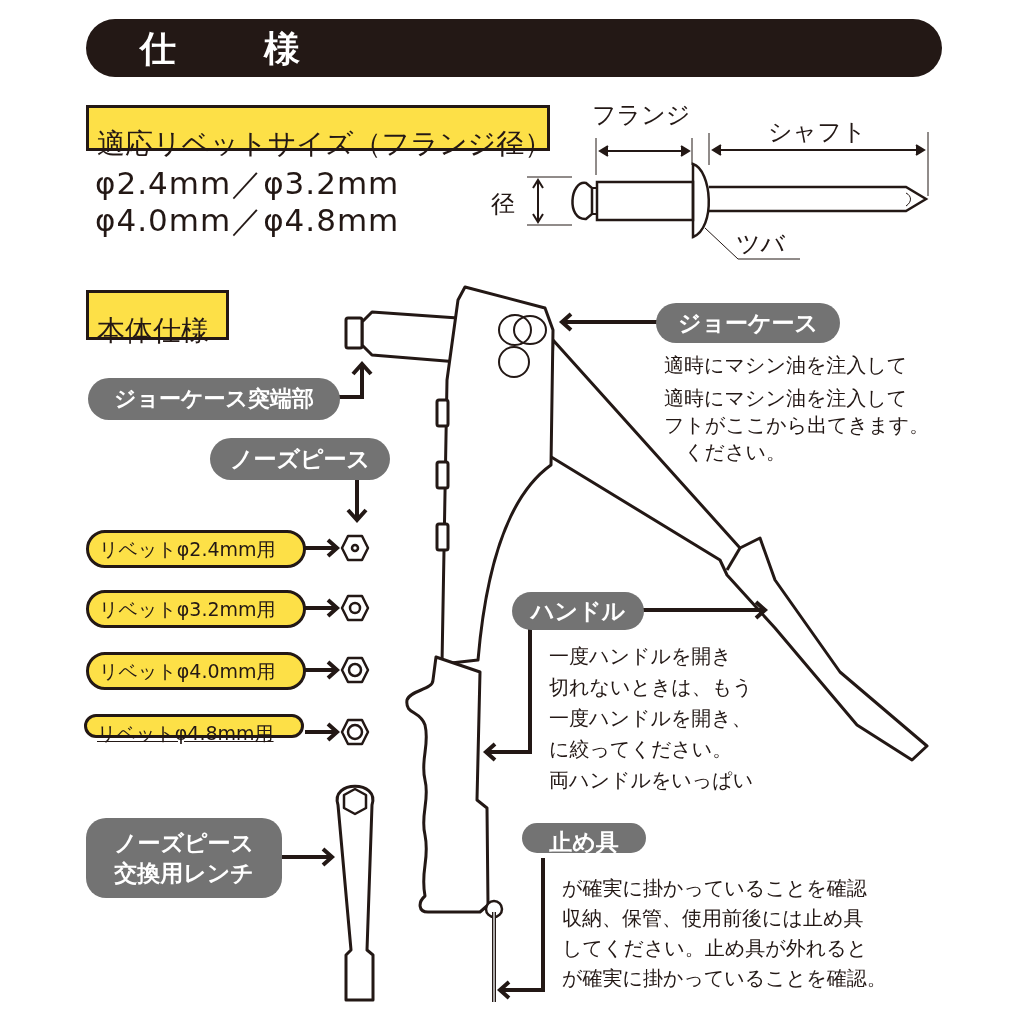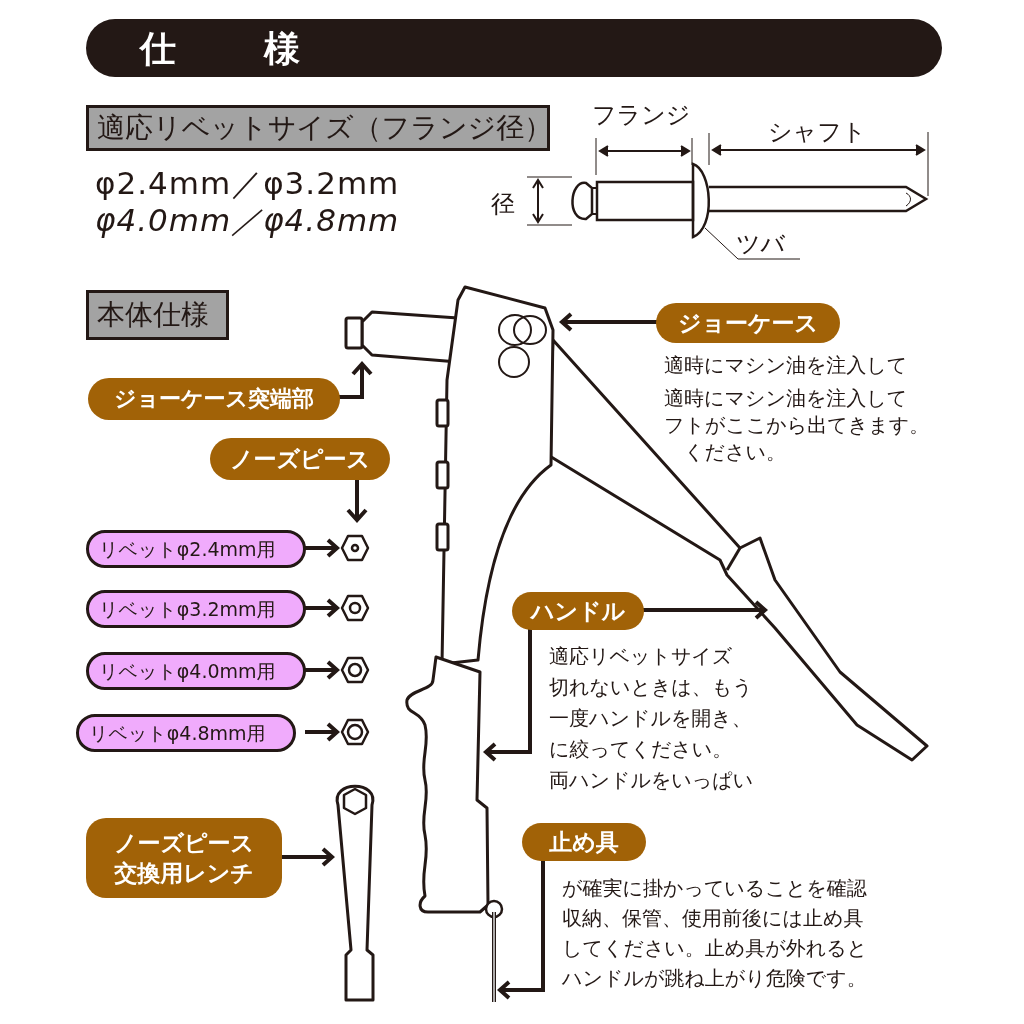--- a/index.html
+++ b/index.html
@@ -1,38 +1,38 @@
 <!DOCTYPE html>
 <html><head>
 <meta charset="utf-8">
 <style>
   html,body{margin:0;padding:0;background:#fff;}
   body{width:1024px;height:1024px;position:relative;overflow:hidden;font-family:"DejaVu Sans",sans-serif;color:#231815;}
   .abs{position:absolute;}
   .title-bar{left:86px;top:19px;width:856px;height:58px;background:#231815;border-radius:29px;color:#fff;}
   .title-bar span{position:absolute;top:6px;font-size:36px;font-weight:bold;}
-  .gray-box{background:#a3a3a3;border:3px solid #231815;font-size:28px;line-height:40px;padding:0 8px;box-sizing:border-box;white-space:nowrap;}
+  .gray-box{background:#fde047;border:3px solid #231815;font-size:28px;line-height:40px;padding:16px 8px;box-sizing:border-box;white-space:nowrap;}
   .sizes{font-size:31px;line-height:37px;letter-spacing:1px;white-space:nowrap;}
-  .pill-dark{background:#a16207;color:#fff;border-radius:22px;font-weight:bold;white-space:nowrap;text-align:center;box-sizing:border-box;}
-  .pill-light{background:#f0abfc;border:3px solid #231815;border-radius:20px;font-size:19px;line-height:32px;white-space:nowrap;box-sizing:border-box;padding-left:10px;}
+  .pill-dark{background:#737373;color:#fff;border-radius:22px;font-weight:bold;white-space:nowrap;text-align:center;box-sizing:border-box;}
+  .pill-light{background:#fde047;border:3px solid #231815;border-radius:20px;font-size:19px;line-height:32px;white-space:nowrap;box-sizing:border-box;padding-left:10px;}
   .desc{font-size:20px;line-height:27px;white-space:nowrap;}
   .small-label{font-size:21px;white-space:nowrap;}
   svg{position:absolute;left:0;top:0;}
 </style>
 </head>
 <body>
 
 <div class="abs title-bar">
   <span style="left:54px">仕</span>
   <span style="left:178px">様</span>
 </div>
 
 <div class="abs gray-box" style="left:86px;top:105px;width:464px;height:46px;">適応リベットサイズ（フランジ径）</div>
 <div class="abs sizes" style="left:95px;top:165px;text-align:right;">φ2.4mm／φ3.2mm</div>
-<div class="abs sizes" style="left:95px;top:202px;font-style:italic;">φ4.0mm／φ4.8mm</div>
+<div class="abs sizes" style="left:95px;top:202px;">φ4.0mm／φ4.8mm</div>
 
 <svg width="1024" height="1024" style="pointer-events:none">
   <g stroke="#231815" fill="none" stroke-width="2">
 
     <line x1="596" y1="138" x2="596" y2="175" stroke-width="1"></line>
     <line x1="692" y1="138" x2="692" y2="165" stroke-width="1"></line>
     <line x1="709" y1="133" x2="709" y2="165" stroke-width="1"></line>
     <line x1="928" y1="132" x2="928" y2="196" stroke-width="1"></line>
     <line x1="601" y1="151" x2="688" y2="151"></line>
     <polyline points="608,146 600,151 608,156" fill="#231815"></polyline>
@@ -135,43 +135,43 @@
       <polyline points="509,982 500,990 509,998"></polyline>
   </g>
 </svg>
 
 <div class="abs pill-dark" style="left:88px;top:378px;width:252px;height:42px;font-size:22px;line-height:42px;">ジョーケース突端部</div>
 <div class="abs pill-dark" style="left:210px;top:438px;width:180px;height:42px;font-size:23px;line-height:42px;">ノーズピース</div>
 
 <div class="abs pill-light" style="left:86px;top:530px;width:220px;height:38px;">リベットφ2.4mm用</div>
 <div class="abs pill-light" style="left:86px;top:590px;width:220px;height:38px;">リベットφ3.2mm用</div>
 <div class="abs pill-light" style="left:86px;top:652px;width:220px;height:38px;">リベットφ4.0mm用</div>
-<div class="abs pill-light" style="left:76px;top:714px;width:220px;height:38px;">リベットφ4.8mm用</div>
+<div class="abs pill-light" style="left:84px;top:714px;width:220px;height:24px;text-decoration:underline;">リベットφ4.8mm用</div>
 
 <div class="abs pill-dark" style="left:86px;top:818px;width:196px;height:80px;border-radius:20px;font-size:23px;line-height:30px;padding-top:10px;">
   <div>ノーズピース</div>
   <div>交換用レンチ</div>
 </div>
 
 <div class="abs pill-dark" style="left:656px;top:303px;width:184px;height:40px;font-size:23px;line-height:40px;">ジョーケース</div>
 <div class="abs desc" style="left:664px;top:352px;">
   <div>適時にマシン油を注入して</div>
   <div style="margin-top:6px">適時にマシン油を注入して</div>
   <div>フトがここから出てきます。</div>
   <div>　ください。</div>
 </div>
 
 <div class="abs pill-dark" style="left:512px;top:592px;width:132px;height:38px;font-size:23px;line-height:38px;">ハンドル</div>
 <div class="abs desc" style="left:549px;top:641px;line-height:31px;">
-  <div>適応リベットサイズ</div>
+  <div>一度ハンドルを開き</div>
   <div>切れないときは、もう</div>
   <div>一度ハンドルを開き、</div>
   <div>に絞ってください。</div>
   <div>両ハンドルをいっぱい</div>
 </div>
 
-<div class="abs pill-dark" style="left:522px;top:823px;width:124px;height:38px;font-size:23px;line-height:38px;">止め具</div>
+<div class="abs pill-dark" style="left:522px;top:823px;width:124px;height:30px;font-size:23px;line-height:38px;">止め具</div>
 <div class="abs desc" style="left:562px;top:873px;line-height:30px;">
   <div>が確実に掛かっていることを確認</div>
   <div>収納、保管、使用前後には止め具</div>
   <div>してください。止め具が外れると</div>
-  <div>ハンドルが跳ね上がり危険です。</div>
+  <div>が確実に掛かっていることを確認。</div>
 </div>
 
 </body></html>

